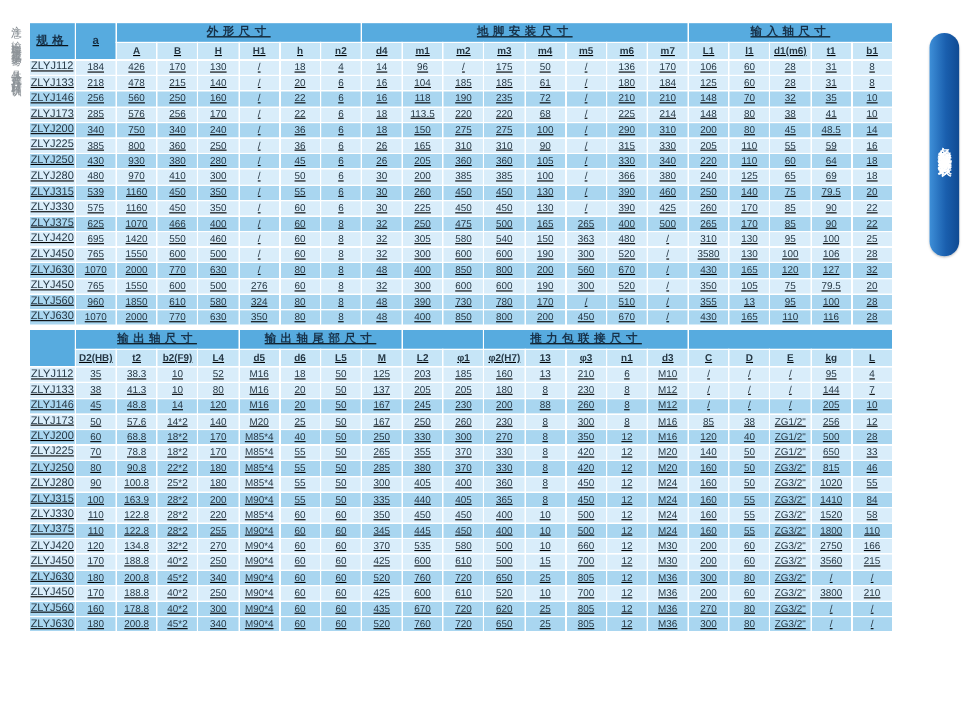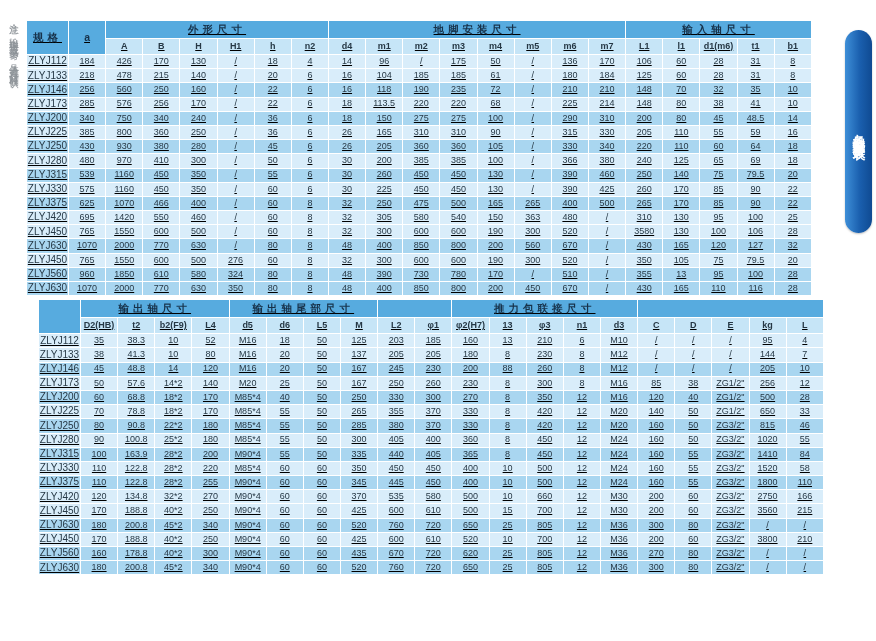--- a/index.html
+++ b/index.html
@@ -8,21 +8,21 @@
     font-family:"Liberation Sans","DejaVu Sans",sans-serif;
     overflow:hidden;
   }
   .side-note{
     position:absolute;left:7px;top:16px;height:320px;
     writing-mode:vertical-rl;text-orientation:upright;
     font-size:9.5px;letter-spacing:1.5px;color:#8d9398;
   }
   .tables{position:absolute;left:26px;top:20px;width:786px;text-decoration:underline;}
   table{border-collapse:collapse;table-layout:fixed;width:786px;}
-  #bottom-table{margin-top:3px;margin-left:12px;}
+  #bottom-table{margin-top:3px;}
   th,td{
     border:1px solid #ffffff;text-align:center;vertical-align:middle;
     padding:0;overflow:hidden;white-space:nowrap;
     font-size:9px;line-height:1.05;color:#263845;
   }
   th.group{
     background:var(--group-bg);height:17px;
     font-size:10.5px;font-weight:bold;letter-spacing:4px;color:#17324a;
   }
   th.group.latin{letter-spacing:0;}

